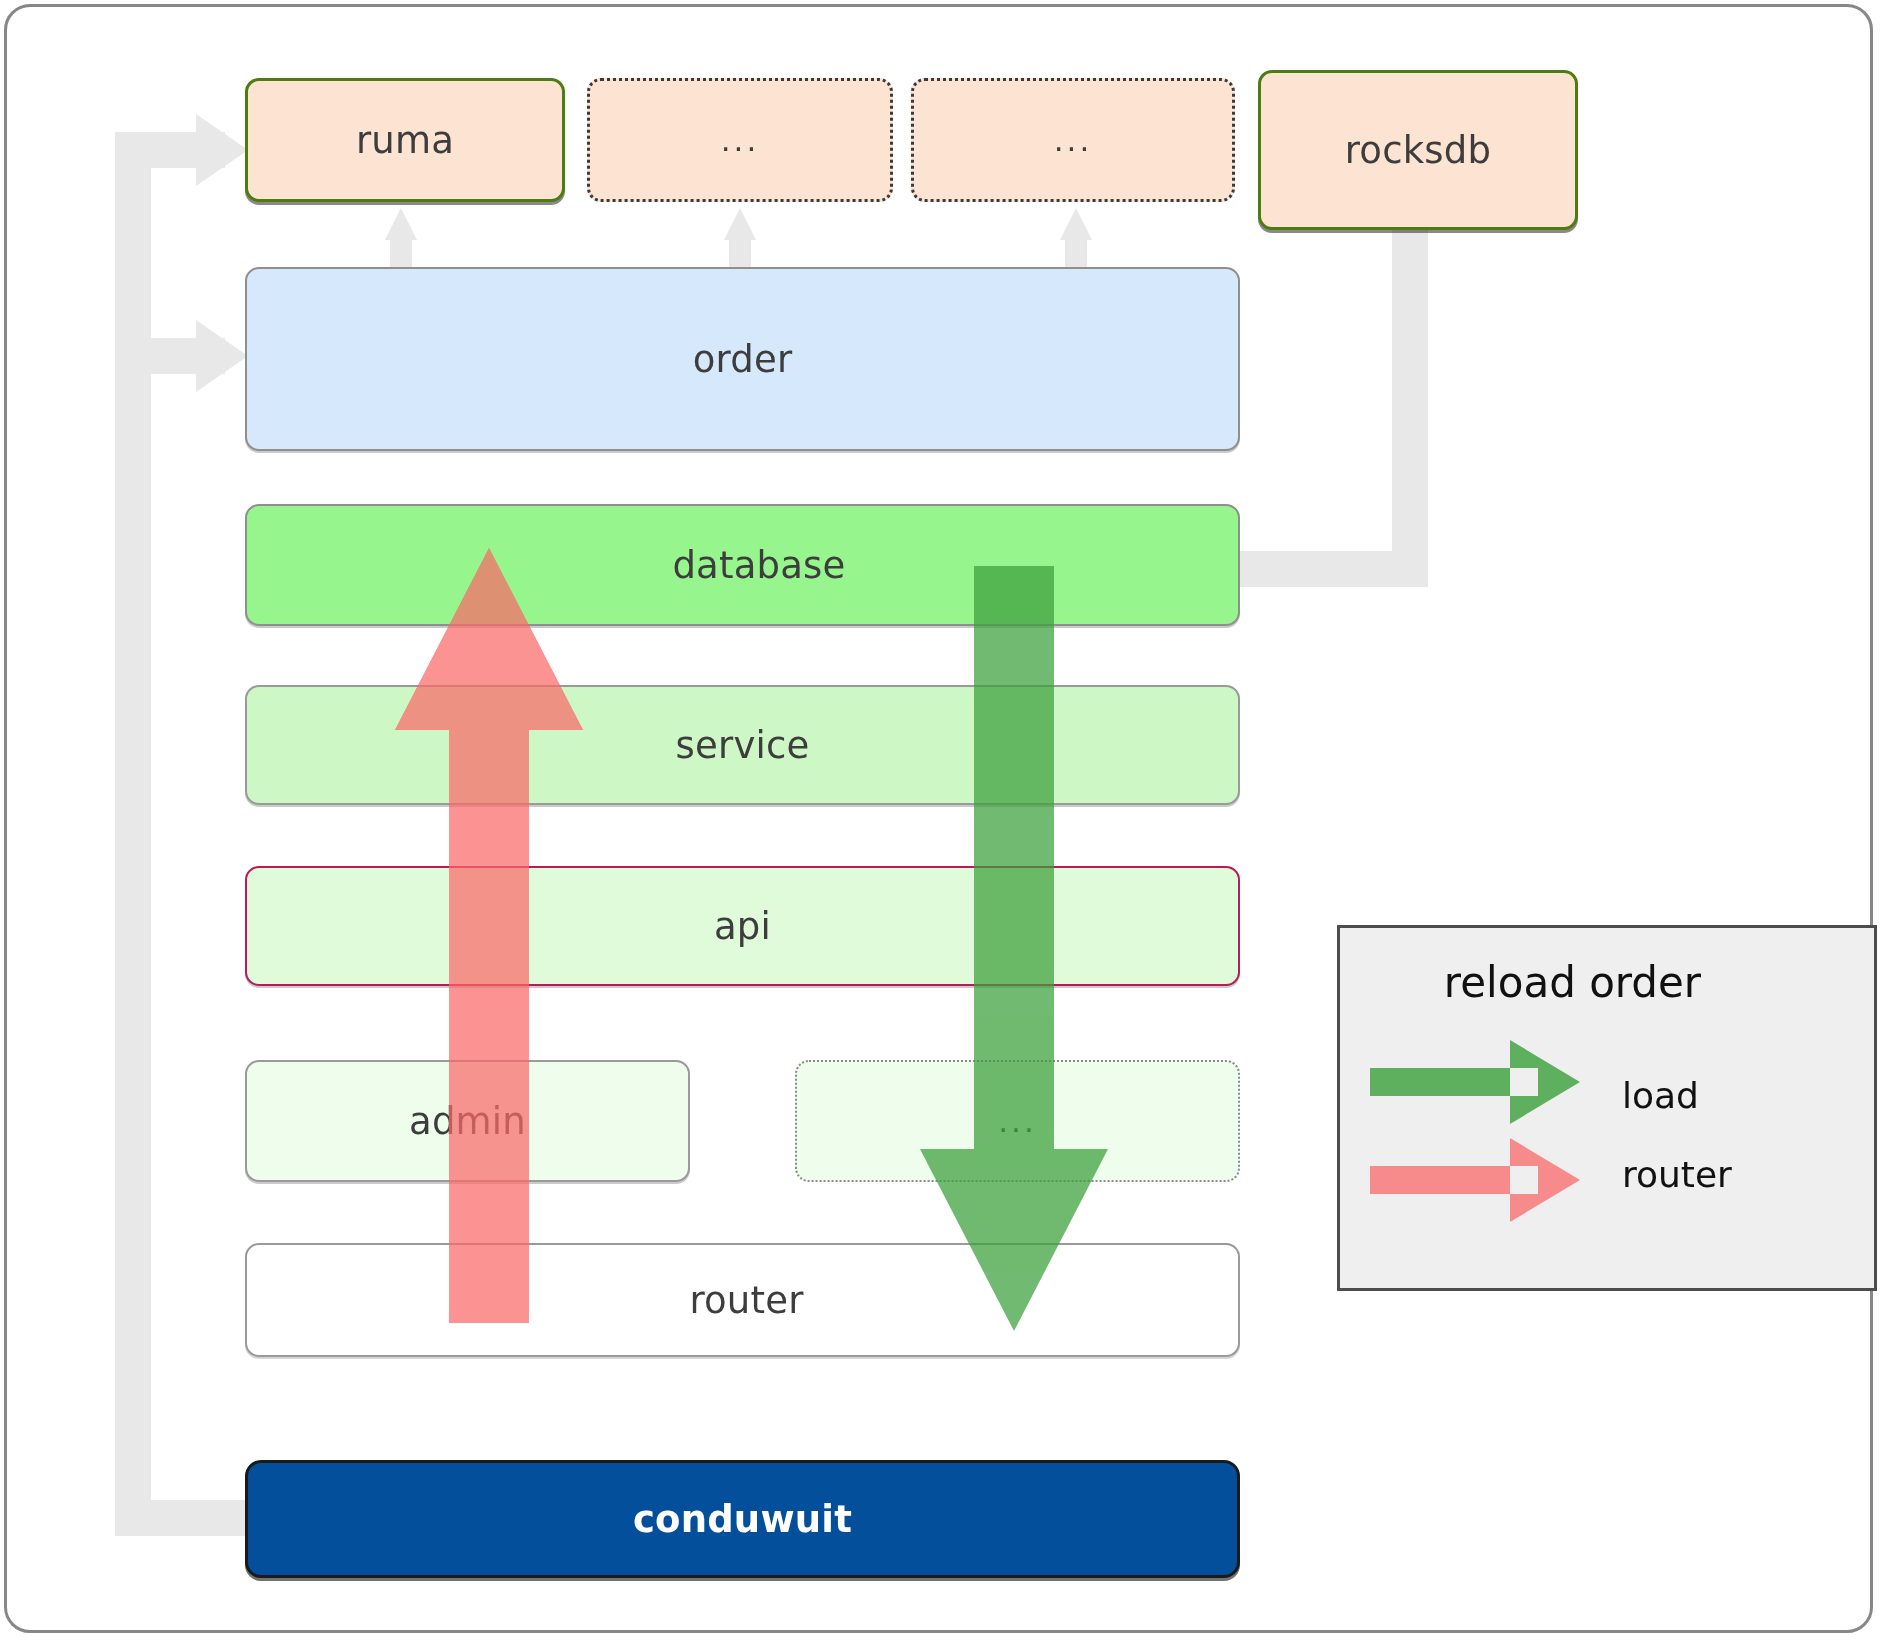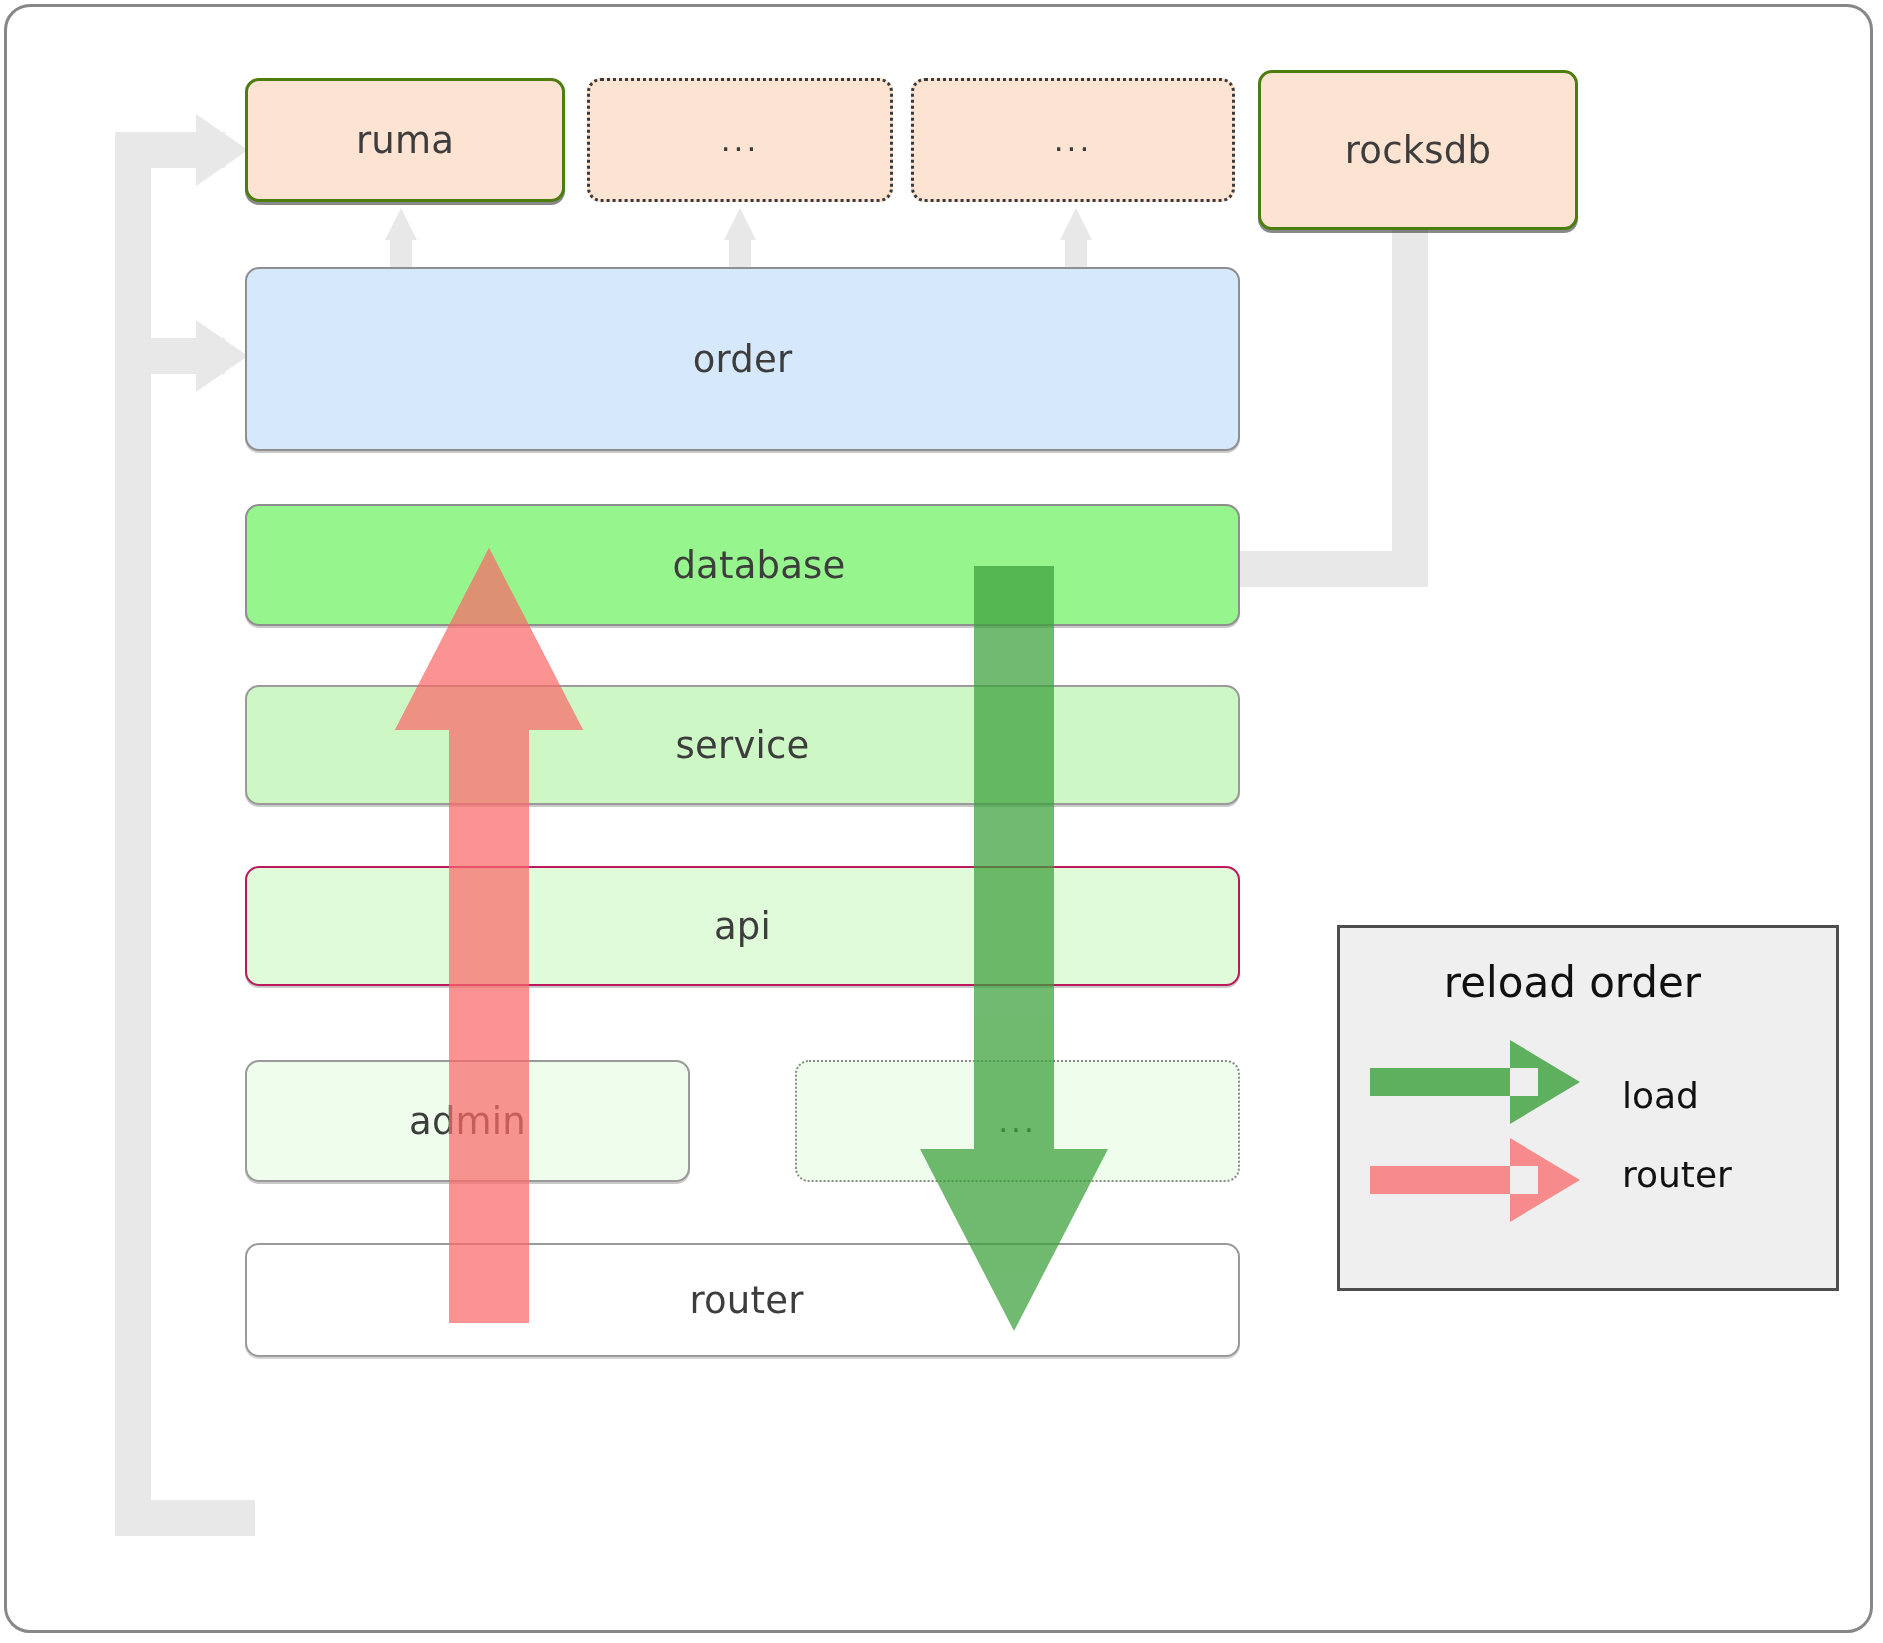--- a/index.html
+++ b/index.html
@@ -114,21 +114,21 @@
   }
   #overlay-under { z-index: 1; }
   .node { z-index: 3; }
   #overlay-over { z-index: 5; }
 
   
   #legend {
     position: absolute;
     left: 1337px;
     top: 925px;
-    width: 502px;
+    width: 540px;
     height: 366px;
     box-sizing: border-box;
     background: #efefef;
     border: 3px solid #4d4d4d;
     z-index: 4;
   }
   #legend-title {
     position: absolute;
     left: 0;
     top: 30px;
@@ -230,20 +230,23 @@
   </div>
 
   <div class="node dots-box" style="left:795px; top:1060px; width:445px; height:122px;">
     <span class="ellipsis">...</span>
   </div>
 
   <div class="node router-box" style="left:245px; top:1243px; width:995px; height:114px;padding-left:8px;">
     <span>router</span>
   </div>
 
+  <div class="node app-box" style="left:245px; top:1460px; width:995px; height:118px;">
+    <span>conduwuit</span>
+  </div>
 
   <svg class="overlay" id="overlay-over" viewBox="0 0 1883 1643" xmlns="http://www.w3.org/2000/svg">
 
     <g opacity="0.72">
       <rect x="449" y="655" width="80" height="668" fill="#fa6a6a"></rect>
       <polygon points="489,548 583,730 489,730 489,730" fill="#fa6a6a"></polygon>
       <polygon points="489,548 395,730 489,730" fill="#fa6a6a"></polygon>
       <polygon points="489,548 583,730 525,730 525,700 453,700 453,730 395,730" fill="#fa6a6a"></polygon>
     </g>
 

